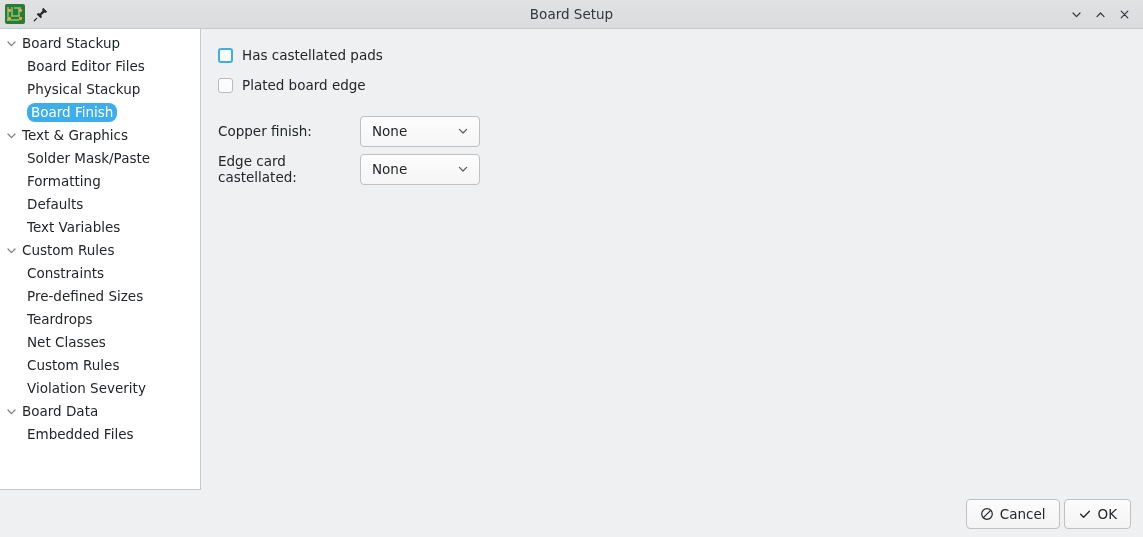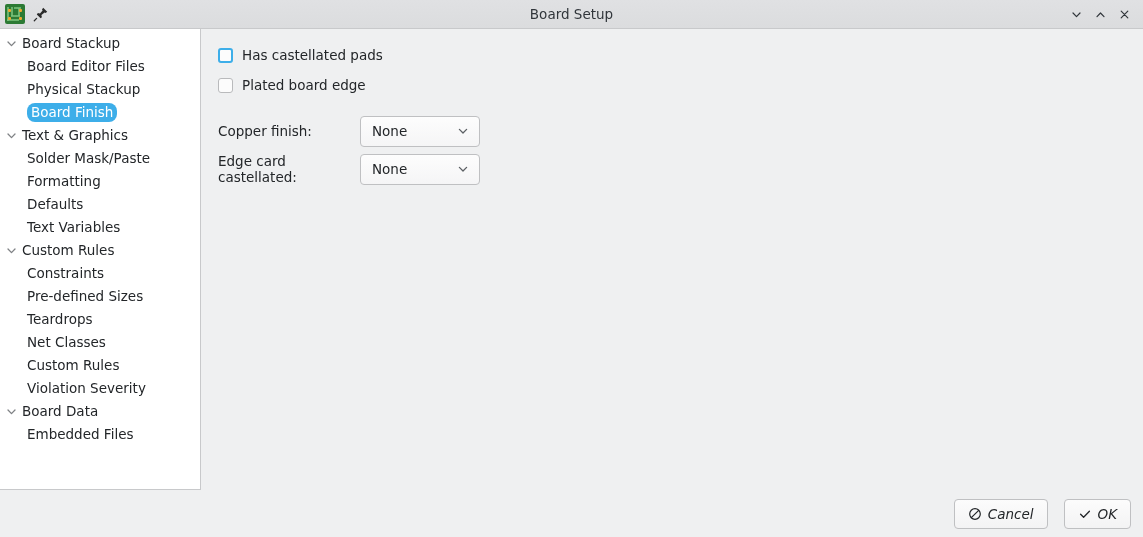--- a/index.html
+++ b/index.html
@@ -223,22 +223,21 @@
     font-size: 13.5px;
     color: #232629;
     box-sizing: border-box;
     white-space: nowrap;
   }
   .btn svg { display: block; }
   .footer-right {
     margin-left: auto;
     display: flex;
     align-items: flex-start;
-    gap: 16px;
-    font-style: italic;
+    gap: 4px;
   }
 </style>
 </head>
 <body>
 
 <div class="window">
 
   <div class="titlebar">
     <div class="titlebar-left">
       <span class="app-icon">

